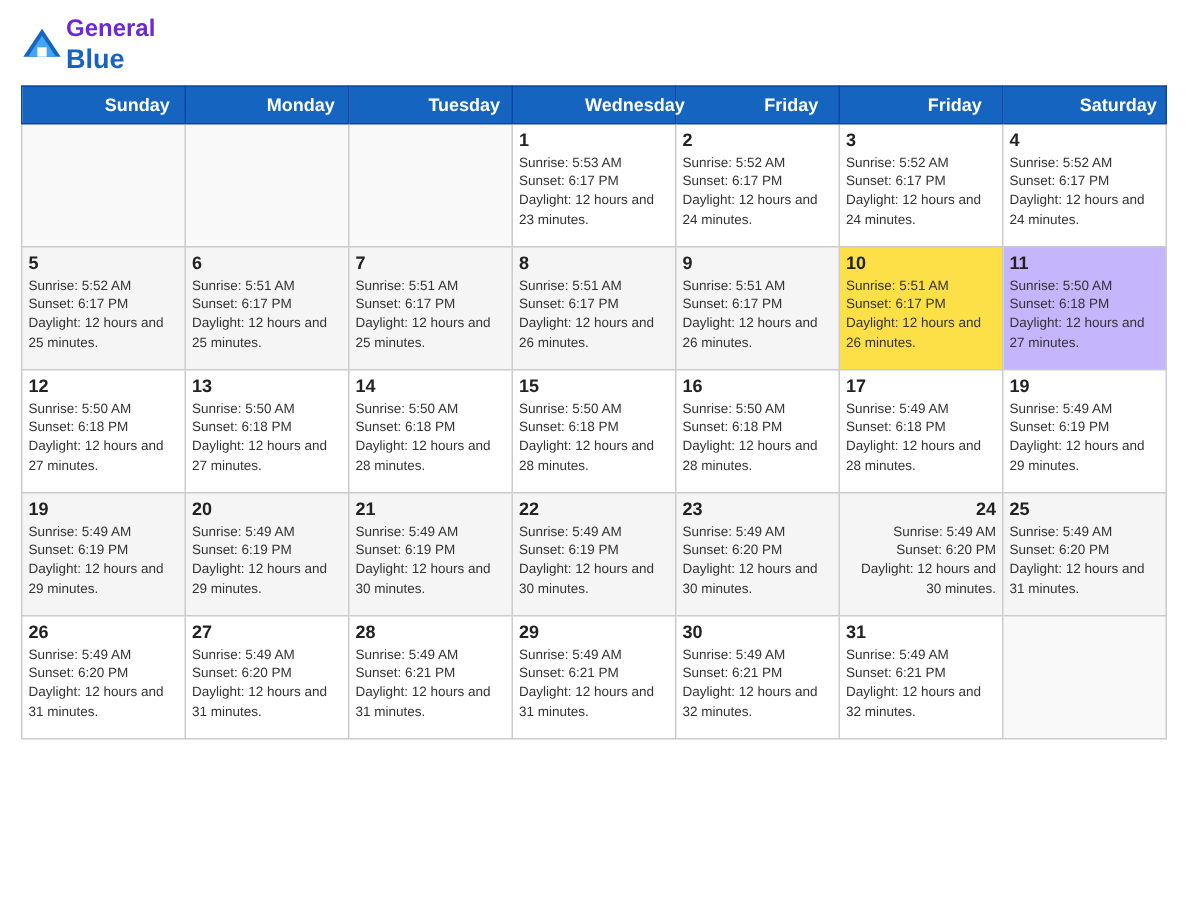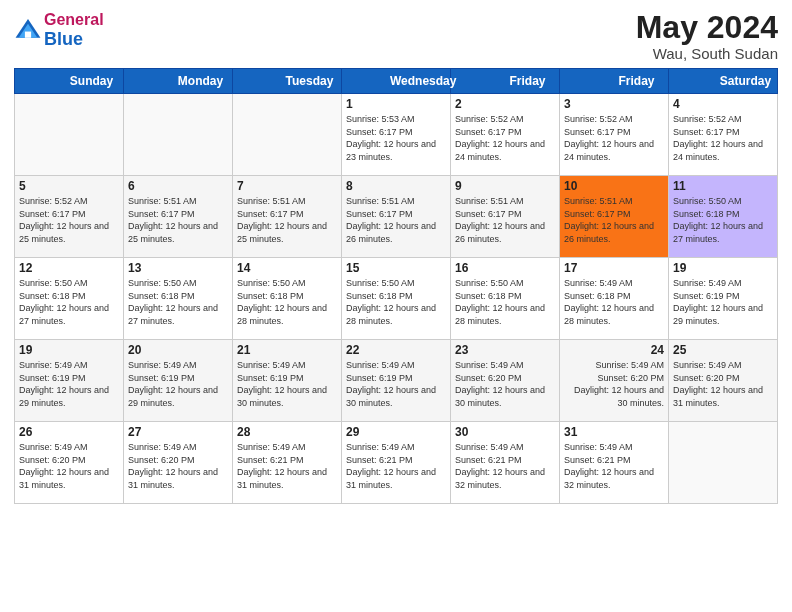--- a/index.html
+++ b/index.html
@@ -27,21 +27,21 @@
       align-items: center;
       gap: 0px;
     }
     .logo-text {
       font-size: 16px;
       font-weight: bold;
       line-height: 1.2;
       color: #333;
     }
     .logo-text span {
-      color: #be185d;
+      color: #6d28d9;
     }
     .logo-icon {
       width: 28px;
       height: 28px;
       margin-right: 2px;
     }
     .title-block {
       text-align: right;
     }
     .month-title {
@@ -110,24 +110,20 @@
       <svg class="logo-icon" viewBox="0 0 36 36" xmlns="http://www.w3.org/2000/svg">
         <polygon points="18,4 34,28 2,28" fill="#1565c0"></polygon>
         <polygon points="18,10 30,28 6,28" fill="#42a5f5"></polygon>
         <rect x="14" y="20" width="8" height="8" fill="#fff"></rect>
       </svg>
       <div class="logo-text">
         <div><span>General</span></div>
         <div><span style="color:#1565c0;font-weight:bold;font-size:18px;">Blue</span></div>
       </div>
     </div>
-    <div class="title-block">
-      <div class="month-title">May 2024</div>
-      <div class="location">Wau, South Sudan</div>
-    </div>
   </div>
 
   <table class="calendar">
     <thead>
       <tr>
       <th>Sunday</th>
           <th>Monday</th>
           <th>Tuesday</th>
           <th>Wednesday</th>
           <th>Friday</th>
@@ -171,21 +167,21 @@
             <div class="day-info">Sunrise: 5:51 AM<br>Sunset: 6:17 PM<br>Daylight: 12 hours and 25 minutes.</div>
           </td>
           <td style="background: rgb(245, 245, 245);">
             <span class="day-num">8</span>
             <div class="day-info">Sunrise: 5:51 AM<br>Sunset: 6:17 PM<br>Daylight: 12 hours and 26 minutes.</div>
           </td>
           <td style="background: rgb(245, 245, 245);">
             <span class="day-num">9</span>
             <div class="day-info">Sunrise: 5:51 AM<br>Sunset: 6:17 PM<br>Daylight: 12 hours and 26 minutes.</div>
           </td>
-          <td style="background: #f97316;">
+          <td style="background: #fde047;">
             <span class="day-num">10</span>
             <div class="day-info">Sunrise: 5:51 AM<br>Sunset: 6:17 PM<br>Daylight: 12 hours and 26 minutes.</div>
           </td>
           <td style="background: #c4b5fd;">
             <span class="day-num">11</span>
             <div class="day-info">Sunrise: 5:50 AM<br>Sunset: 6:18 PM<br>Daylight: 12 hours and 27 minutes.</div>
           </td>
         </tr>
         <tr>
           <td>

